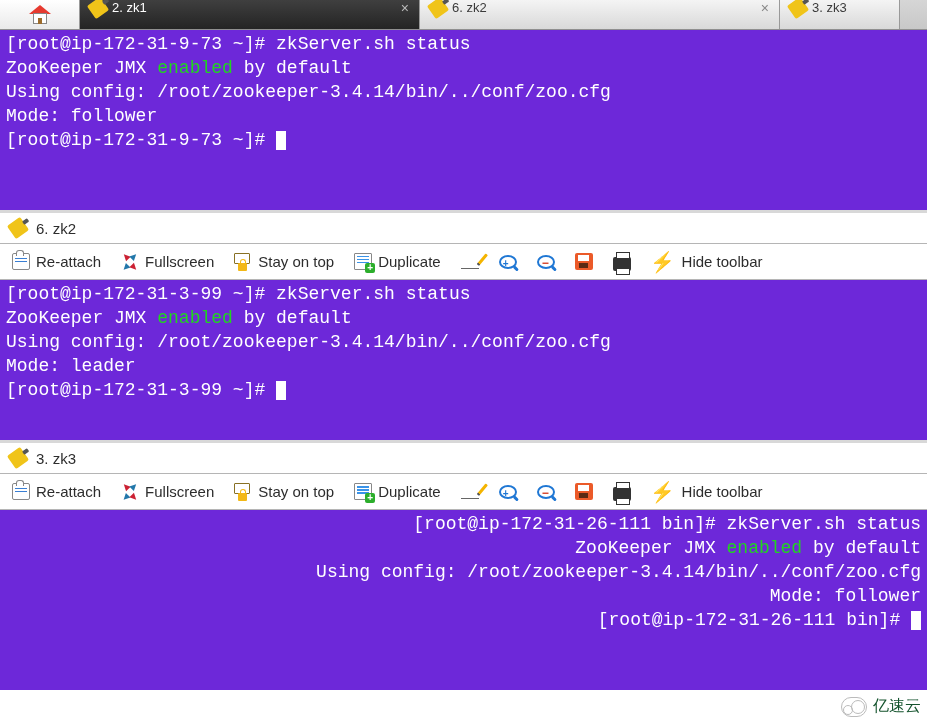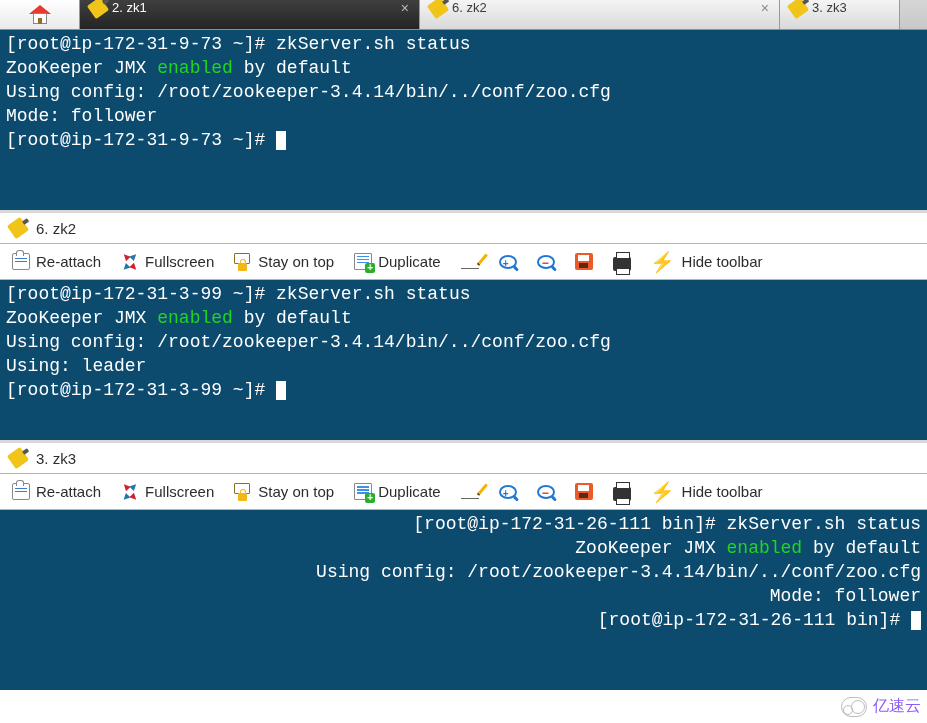--- a/index.html
+++ b/index.html
@@ -21,21 +21,21 @@
   .tab-label { white-space:nowrap; font-size:13px; }
   .tab-close { margin-left:30px; font-size:14px; color:#bbb; }
   .tab.active .tab-close { color:#bbb; }
   .tab.inactive .tab-close { color:#888; }
 
   #tab-zk1 { width: 340px; }
   #tab-zk2 { width: 360px; }
   #tab-zk3 { width: 120px; }
 
   
-  .term { width: 927px; background:#0c4a6e; color:#fff; font-family: "Consolas","Courier New",monospace; font-size:18px; line-height:24px; padding: 2px 6px 4px 6px; white-space: pre; }
+  .term { width: 927px; background:#6d28d9; color:#fff; font-family: "Consolas","Courier New",monospace; font-size:18px; line-height:24px; padding: 2px 6px 4px 6px; white-space: pre; }
   .enabled { color:#21d421; }
   .cursor { display:inline-block; width:10px; height:19px; background:#ffffff; vertical-align:text-bottom; }
 
   #term1 { height: 180px; }
   #term2 { height: 160px; }
   #term3 { min-height: 180px; text-align: right; }
 
   
   .panel-titlebar { height: 34px; background:#fff; border-top:3px solid #d8d8d8; border-bottom:1px solid #b5b5b5; display:flex; align-items:center; padding:0 10px; gap:8px; }
   .panel-titlebar .tab-icon { margin-right:2px; }
@@ -80,21 +80,21 @@
   .ic-save:before { content:""; position:absolute; top:2px; left:3px; width:11px; height:6px; background:#fff; }
   .ic-save:after  { content:""; position:absolute; bottom:2px; left:4px; width:9px; height:5px; background:#5b2a14; }
 
   .ic-print { width:18px; height:14px; background:#333; border-radius:2px; position:relative; top:2px;}
   .ic-print:before { content:""; position:absolute; top:-5px; left:3px; width:12px; height:5px; background:#fff; border:1px solid #333; }
   .ic-print:after  { content:""; position:absolute; bottom:-4px; left:3px; width:12px; height:5px; background:#fff; border:1px solid #333; }
 
   .ic-bolt { color:#8a2be2; font-size:20px; line-height:16px; }
 
   
-  .watermark { position:absolute; right:6px; bottom:6px; display:flex; align-items:center; gap:6px; color:#8b5cf6; font-size:16px; font-family: sans-serif; pointer-events:none; }
+  .watermark { position:absolute; right:6px; bottom:6px; display:flex; align-items:center; gap:6px; color:#14532d; font-size:16px; font-family: sans-serif; pointer-events:none; }
   .wm-icon { width:26px; height:20px; border:1.6px solid #bbb; border-radius:12px; position:relative; }
   .wm-icon:before, .wm-icon:after { content:""; position:absolute; border:1.6px solid #bbb; border-radius:50%; }
   .wm-icon:before { width:8px; height:8px; left:1px; top:7px; }
   .wm-icon:after  { width:12px; height:12px; right:1px; top:2px; }
 </style>
 </head>
 <body>
 
 <div class="tabstrip">
   <div class="home-tab">
@@ -180,21 +180,21 @@
     </span>
   <span class="tb-item">
     <span class="ic-bolt">⚡</span>
     <span>Hide toolbar</span>
   </span>
 </div>
 
 <div id="term2" class="term"><span>[root@ip-172-31-3-99 ~]# </span><span>zkServer.sh status</span>
 <span>ZooKeeper JMX </span><span class="enabled">enabled</span><span> by default</span>
 <span>Using config: /root/zookeeper-3.4.14/bin/../conf/zoo.cfg</span>
-<span>Using: leader</span>
+<span>Mode: leader</span>
 <span>[root@ip-172-31-3-99 ~]# </span><span class="cursor"></span>
 </div>
 
 <div class="panel-titlebar">
   <span class="tab-icon"></span>
   <span class="title-text">3. zk3</span>
 </div>
 <div class="toolbar">
   <span class="tb-item">
     <span class="ic ic-clip"></span>

